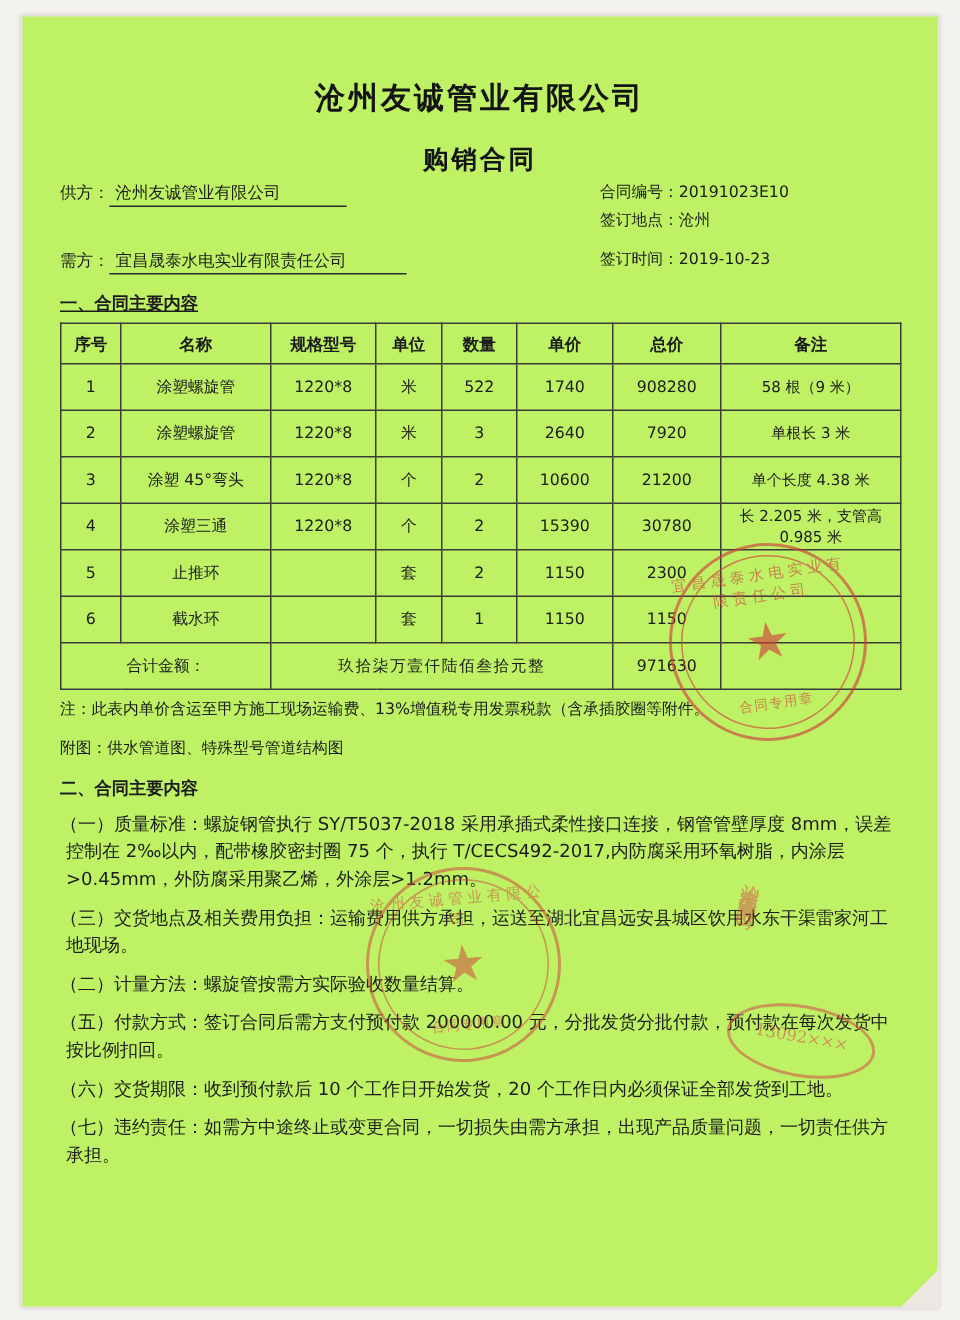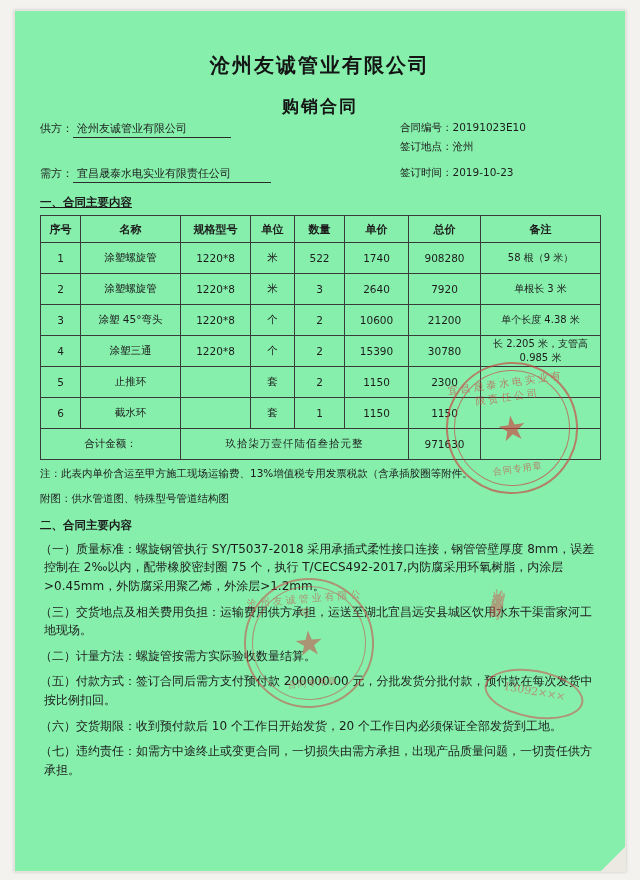--- a/index.html
+++ b/index.html
@@ -8,21 +8,21 @@
     background:#f4f2ef;
     font-family:"DejaVu Sans","Liberation Sans",sans-serif;
     color:#1c1c1c;
     overflow:hidden;
     position:relative;
   }
   #page{
     position:absolute;
     left:14px;top:10px;
     width:612px;height:862px;
-    background:#86efac;
+    background:#bef264;
     box-shadow:0 0 3px rgba(0,0,0,.18);
     overflow:hidden;
   }
   .paper-edge{
     position:absolute;inset:0;
     border:1px solid #e7e3dc;
     pointer-events:none;
   }
   .company{
     text-align:center;

